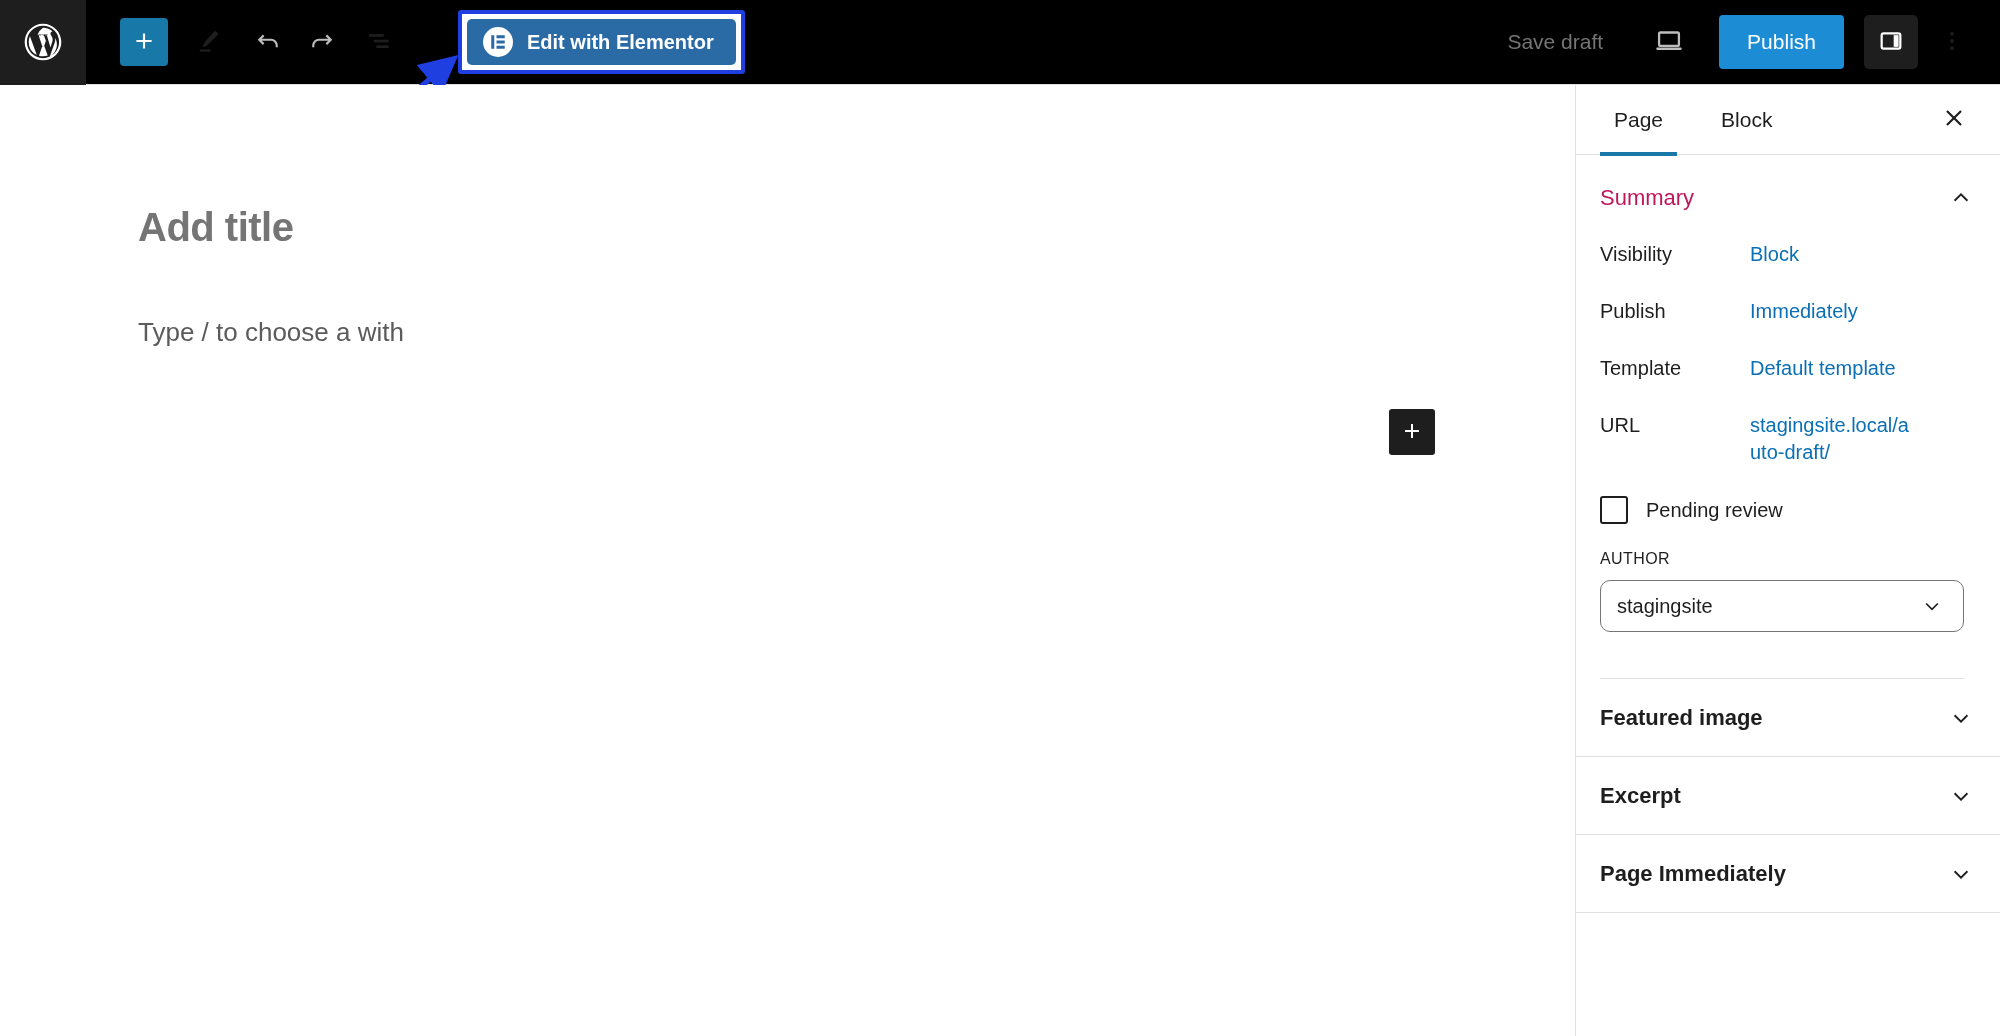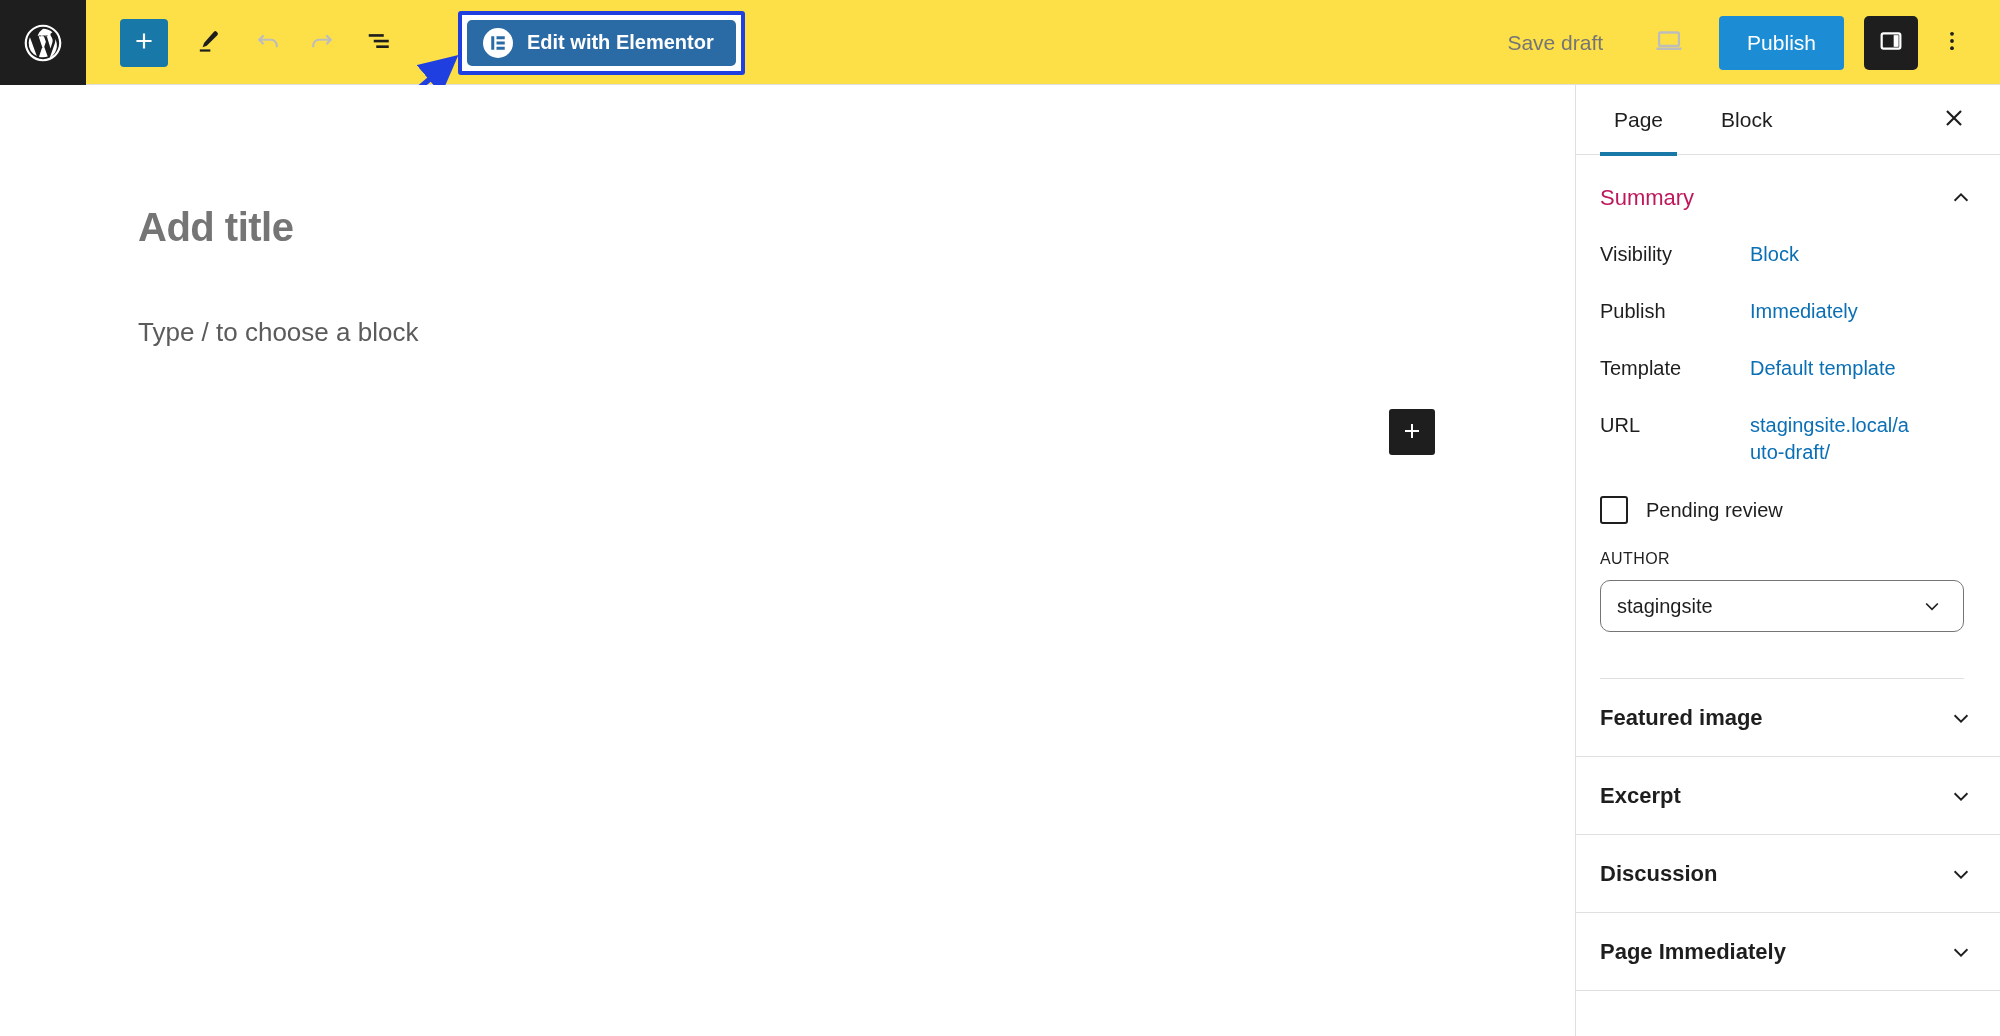--- a/index.html
+++ b/index.html
@@ -7,22 +7,22 @@
     width: 2000px; height: 1036px;
     background: #ffffff;
     font-family: "Liberation Sans", sans-serif;
     overflow: hidden;
   }
   #app { position: relative; width: 2000px; height: 1036px; background:#fff; }
 
   
   .topbar {
     position: absolute; top: 0; left: 0; width: 2000px; height: 85px;
-    background: #fde047; border-bottom: 1px solid #e0e0e0;
-    display: flex; 
+    background: #000000; border-bottom: 1px solid #e0e0e0;
+    display: flex; align-items: center;
   }
   .wp-logo-box {
     width: 86px; height: 85px; background: #1e1e1e;
     display: flex; align-items: center; justify-content: center;
     flex: 0 0 86px;
   }
   .wp-logo-box svg { display:block; }
 
   .tb-left { display: flex; align-items: center; height: 85px; }
   .add-block-btn {
@@ -297,21 +297,21 @@
     <defs>
       <marker id="ah" markerWidth="7" markerHeight="7" refX="5" refY="3.5" orient="auto">
         <path d="M0,0 L7,3.5 L0,7 Z" fill="#1f3fe0"></path>
       </marker>
     </defs>
     <line x1="18" y1="108" x2="120" y2="22" stroke="#1f3fe0" stroke-width="5.5" marker-end="url(#ah)"></line>
   </svg>
 
   <div class="canvas">
     <div class="post-title">Add title</div>
-    <div class="block-placeholder">Type / to choose a block</div>
+    <div class="block-placeholder">Type / to choose a with</div>
 
     <button class="inserter-btn">
       <span>
         <svg width="24" height="24" viewBox="0 0 24 24">
           <path fill="#ffffff" d="M11 5h2v6h6v2h-6v6h-2v-6H5v-2h6z"></path>
         </svg>
       </span>
     </button>
   </div>
 
@@ -390,28 +390,20 @@
 
     <div class="panel-row">
       <span class="panel-title">Excerpt</span>
       <span class="chev">
         <svg width="22" height="22" viewBox="0 0 24 24">
             <path fill="none" stroke="#1e1e1e" stroke-width="2" d="M5 9l7 7 7-7"></path>
           </svg>
       </span>
     </div>
 
-    <div class="panel-row">
-      <span class="panel-title">Discussion</span>
-      <span class="chev">
-        <svg width="22" height="22" viewBox="0 0 24 24">
-            <path fill="none" stroke="#1e1e1e" stroke-width="2" d="M5 9l7 7 7-7"></path>
-          </svg>
-      </span>
-    </div>
 
     <div class="panel-row">
       <span class="panel-title">Page Immediately</span>
       <span class="chev">
         <svg width="22" height="22" viewBox="0 0 24 24">
             <path fill="none" stroke="#1e1e1e" stroke-width="2" d="M5 9l7 7 7-7"></path>
           </svg>
       </span>
     </div>
 

